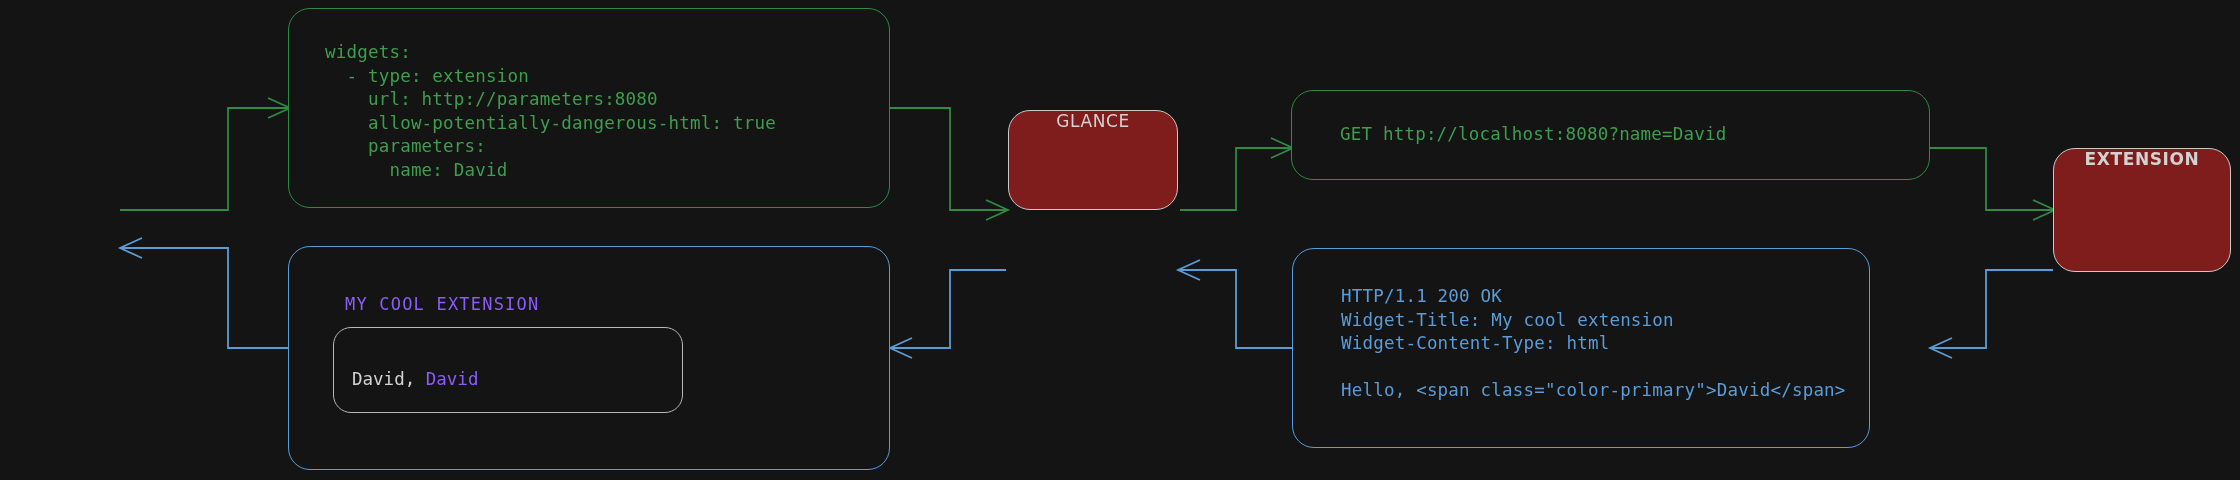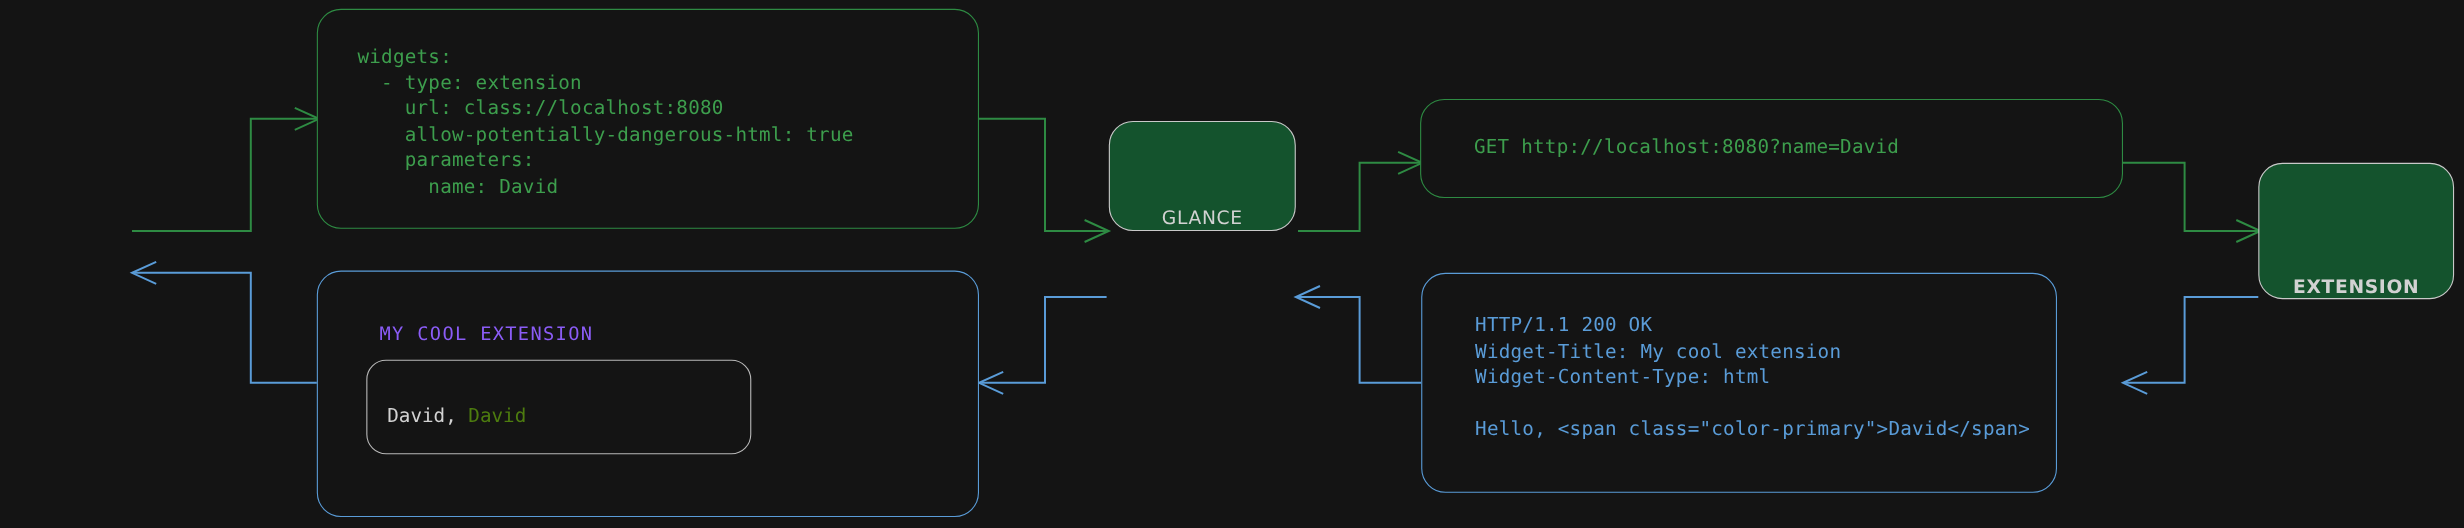--- a/index.html
+++ b/index.html
@@ -23,23 +23,23 @@
     width: 2240px;
     height: 480px;
     pointer-events: none;
   }
 
   
   .node {
     position: absolute;
     border: 1.6px solid #c9c9c9;
     border-radius: 22px;
-    background: #14532d;
+    background: #7f1d1d;
     display: flex;
-    align-items: flex-end;
+    align-items: flex-start;
     justify-content: center;
     box-sizing: border-box;
     z-index: 3;
   }
   .node-label {
     color: #d2d2d2;
     font-family: "DejaVu Sans", "Liberation Sans", sans-serif;
     font-size: 17px;
     letter-spacing: 0.6px;
     white-space: nowrap;
@@ -85,21 +85,21 @@
     background: #141414;
     box-sizing: border-box;
   }
   .widget-card-text {
     position: absolute;
     font-family: "DejaVu Sans Mono", "Liberation Mono", monospace;
     font-size: 17.5px;
     color: #d2d2d2;
     white-space: pre;
   }
-  .accent { color: #4d7c0f; }
+  .accent { color: #8b5cf6; }
 </style>
 </head>
 <body>
 
 <div id="canvas">
 
   <svg id="wires" viewBox="0 0 2240 480" xmlns="http://www.w3.org/2000/svg">
     <g fill="none" stroke-width="1.8" stroke-linecap="butt" stroke-linejoin="miter">
 
       <path d="M 120 210 L 228 210 L 228 108 L 288 108" stroke="#2e8b43"></path>
@@ -134,21 +134,21 @@
     <span class="node-label">GLANCE</span>
   </div>
 
   <div class="node" style="left:2053px; top:148px; width:178px; height:124px;font-weight:bold;">
     <span class="node-label">EXTENSION</span>
   </div>
 
   <div class="panel green" style="left:288px; top:8px; width:602px; height:200px;">
     <div class="code green" style="left:36px; top:32px;">widgets:
   - type: extension
-    url: class://localhost:8080
+    url: http://parameters:8080
     allow-potentially-dangerous-html: true
     parameters:
       name: David</div>
   </div>
 
   <div class="panel green" style="left:1291px; top:90px; width:639px; height:90px;">
     <div class="code green" style="left:48px; top:32px;">GET http://localhost:8080?name=David</div>
   </div>
 
   <div class="panel blue" style="left:1292px; top:248px; width:578px; height:200px;">

